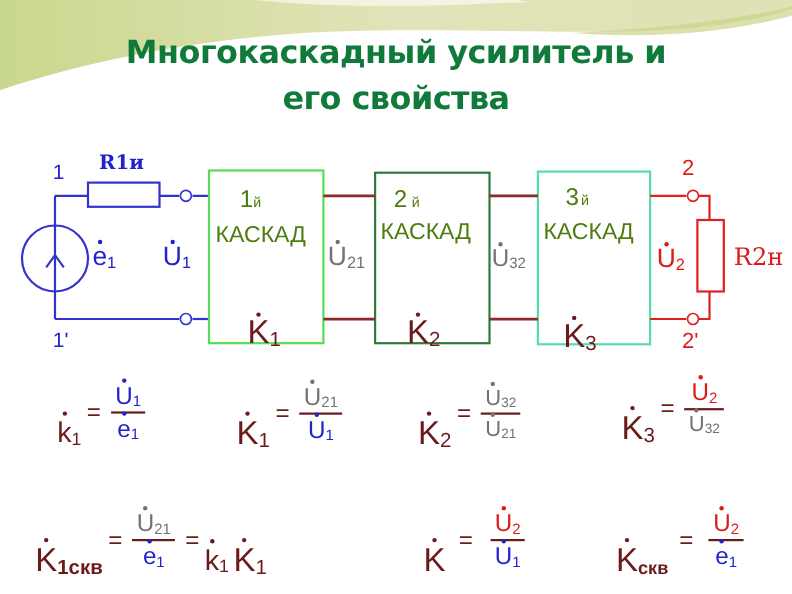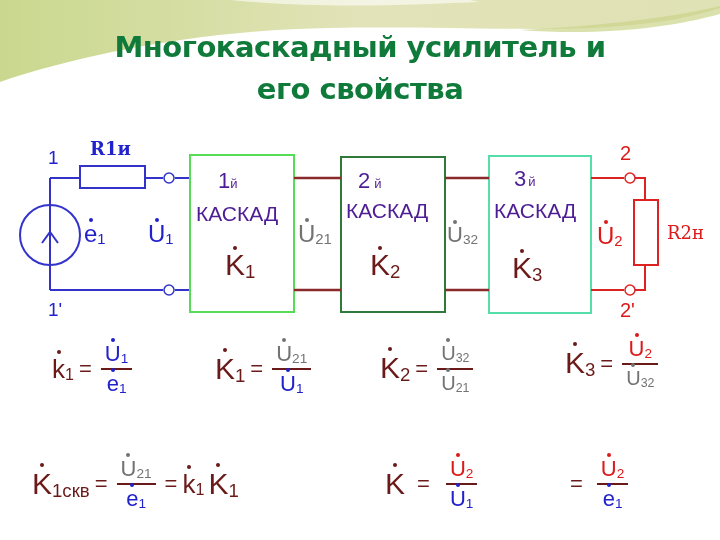--- a/index.html
+++ b/index.html
@@ -10,25 +10,25 @@
   .t2 { top:72px; left:0; }
   .circuit { position:absolute; left:0; top:135px; width:720px; height:195px; }
   .lbl { position:absolute; white-space:nowrap; line-height:1; }
   .dotted { position:relative; display:inline-block; }
   .dotted::before { content:""; position:absolute; left:50%; top:-4px; width:4px; height:4px; margin-left:-2px; border-radius:50%; background:currentColor; }
   .sub { font-size:0.62em; vertical-align:-0.15em; }
   .formula { position:absolute; display:flex; align-items:center; white-space:nowrap; }
   .frac { display:inline-flex; flex-direction:column; align-items:center; margin:0 4px; }
   .frac .num, .frac .den { line-height:1.1; padding:2px 4px; }
   .frac .bar { height:2px; background:#6b1a1a; align-self:stretch; }
-  .kr { color:#6b1a1a; }
+  .kr { color:#6b1a1a;margin-top:38px; }
   .blue { color:#2222cc; }
   .purple { color:#737373; }
   .red { color:#dd1a1a; }
-  .green { color:#4c1d95; }
+  .green { color:#4d7c0f; }
   .eq { color:#6b1a1a; margin:0 5px; font-size:22px; }
 </style>
 </head>
 <body>
 
 <svg class="bg" viewBox="0 0 720 540">
   <defs>
     <linearGradient id="sw" x1="0" y1="0" x2="1" y2="0">
       <stop offset="0" stop-color="#c9d88e"></stop>
       <stop offset="0.5" stop-color="#e2e3b8"></stop>
@@ -98,21 +98,21 @@
 <div class="lbl green" style="left:514px;top:168px;font-size:22px;"><span>3</span><span style="font-size:13px;margin-left:2px;">й</span></div>
 <div class="lbl green" style="left:494px;top:200px;font-size:21px;">КАСКАД</div>
 <div class="lbl kr" style="left:512px;top:253px;font-size:30px;"><span class="dotted">K</span><span class="sub">3</span></div>
 
 <div class="lbl purple" style="left:298px;top:222px;font-size:24px;"><span class="dotted">U</span><span class="sub">21</span></div>
 <div class="lbl purple" style="left:447px;top:224px;font-size:22px;"><span class="dotted">U</span><span class="sub">32</span></div>
 
 <div class="lbl red" style="left:620px;top:143px;font-size:20px;">2</div>
 <div class="lbl red" style="left:620px;top:300px;font-size:20px;">2'</div>
 <div class="lbl red" style="left:597px;top:224px;font-size:24px;"><span class="dotted">U</span><span class="sub">2</span></div>
-<div class="lbl red" style="left:667px;top:224px;font-size:18px;font-family:'DejaVu Serif',serif;">R2н</div>
+<div class="lbl red" style="left:667px;top:224px;font-size:22px;font-family:'DejaVu Serif',serif;">R2н</div>
 
 <div class="formula" style="left:52px;top:340px;">
   <span class="kr" style="font-size:26px;"><span class="dotted">k</span><span class="sub">1</span></span>
   <span class="eq">=</span>
   <span class="frac">
     <span class="num blue" style="font-size:22px;"><span class="dotted">U</span><span class="sub">1</span></span>
     <span class="bar"></span>
     <span class="den blue" style="font-size:22px;"><span class="dotted">e</span><span class="sub">1</span></span>
   </span>
 </div>
@@ -141,21 +141,21 @@
   <span class="kr" style="font-size:30px;"><span class="dotted">K</span><span class="sub">3</span></span>
   <span class="eq">=</span>
   <span class="frac">
     <span class="num red" style="font-size:22px;"><span class="dotted">U</span><span class="sub">2</span></span>
     <span class="bar"></span>
     <span class="den purple" style="font-size:20px;"><span class="dotted">U</span><span class="sub">32</span></span>
   </span>
 </div>
 
 <div class="formula" style="left:32px;top:455px;">
-  <span class="kr" style="font-size:30px;"><span class="dotted">K</span><span class="sub" style="font-weight:normal;">1скв</span></span>
+  <span class="kr" style="font-size:30px;"><span class="dotted">K</span><span class="sub" style="font-weight:bold;">1скв</span></span>
   <span class="eq">=</span>
   <span class="frac">
     <span class="num purple" style="font-size:22px;"><span class="dotted">U</span><span class="sub">21</span></span>
     <span class="bar"></span>
     <span class="den blue" style="font-size:22px;"><span class="dotted">e</span><span class="sub">1</span></span>
   </span>
   <span class="eq">=</span>
   <span class="kr" style="font-size:26px;"><span class="dotted">k</span><span class="sub">1</span></span>
   <span class="kr" style="font-size:30px;margin-left:4px;"><span class="dotted">K</span><span class="sub">1</span></span>
 </div>
@@ -164,19 +164,20 @@
   <span class="kr" style="font-size:30px;"><span class="dotted">K</span></span>
   <span class="eq" style="margin:0 12px;">=</span>
   <span class="frac">
     <span class="num red" style="font-size:22px;"><span class="dotted">U</span><span class="sub">2</span></span>
     <span class="bar"></span>
     <span class="den blue" style="font-size:22px;"><span class="dotted">U</span><span class="sub">1</span></span>
   </span>
 </div>
 
 <div class="formula" style="left:560px;top:455px;">
+  <span class="kr" style="font-size:30px;"><span class="dotted">K</span><span class="sub" style="font-weight:bold;font-size:0.55em;">скв</span></span>
   <span class="eq" style="margin:0 10px;">=</span>
   <span class="frac">
     <span class="num red" style="font-size:22px;"><span class="dotted">U</span><span class="sub">2</span></span>
     <span class="bar"></span>
     <span class="den blue" style="font-size:22px;"><span class="dotted">e</span><span class="sub">1</span></span>
   </span>
 </div>
 
 </body></html>

